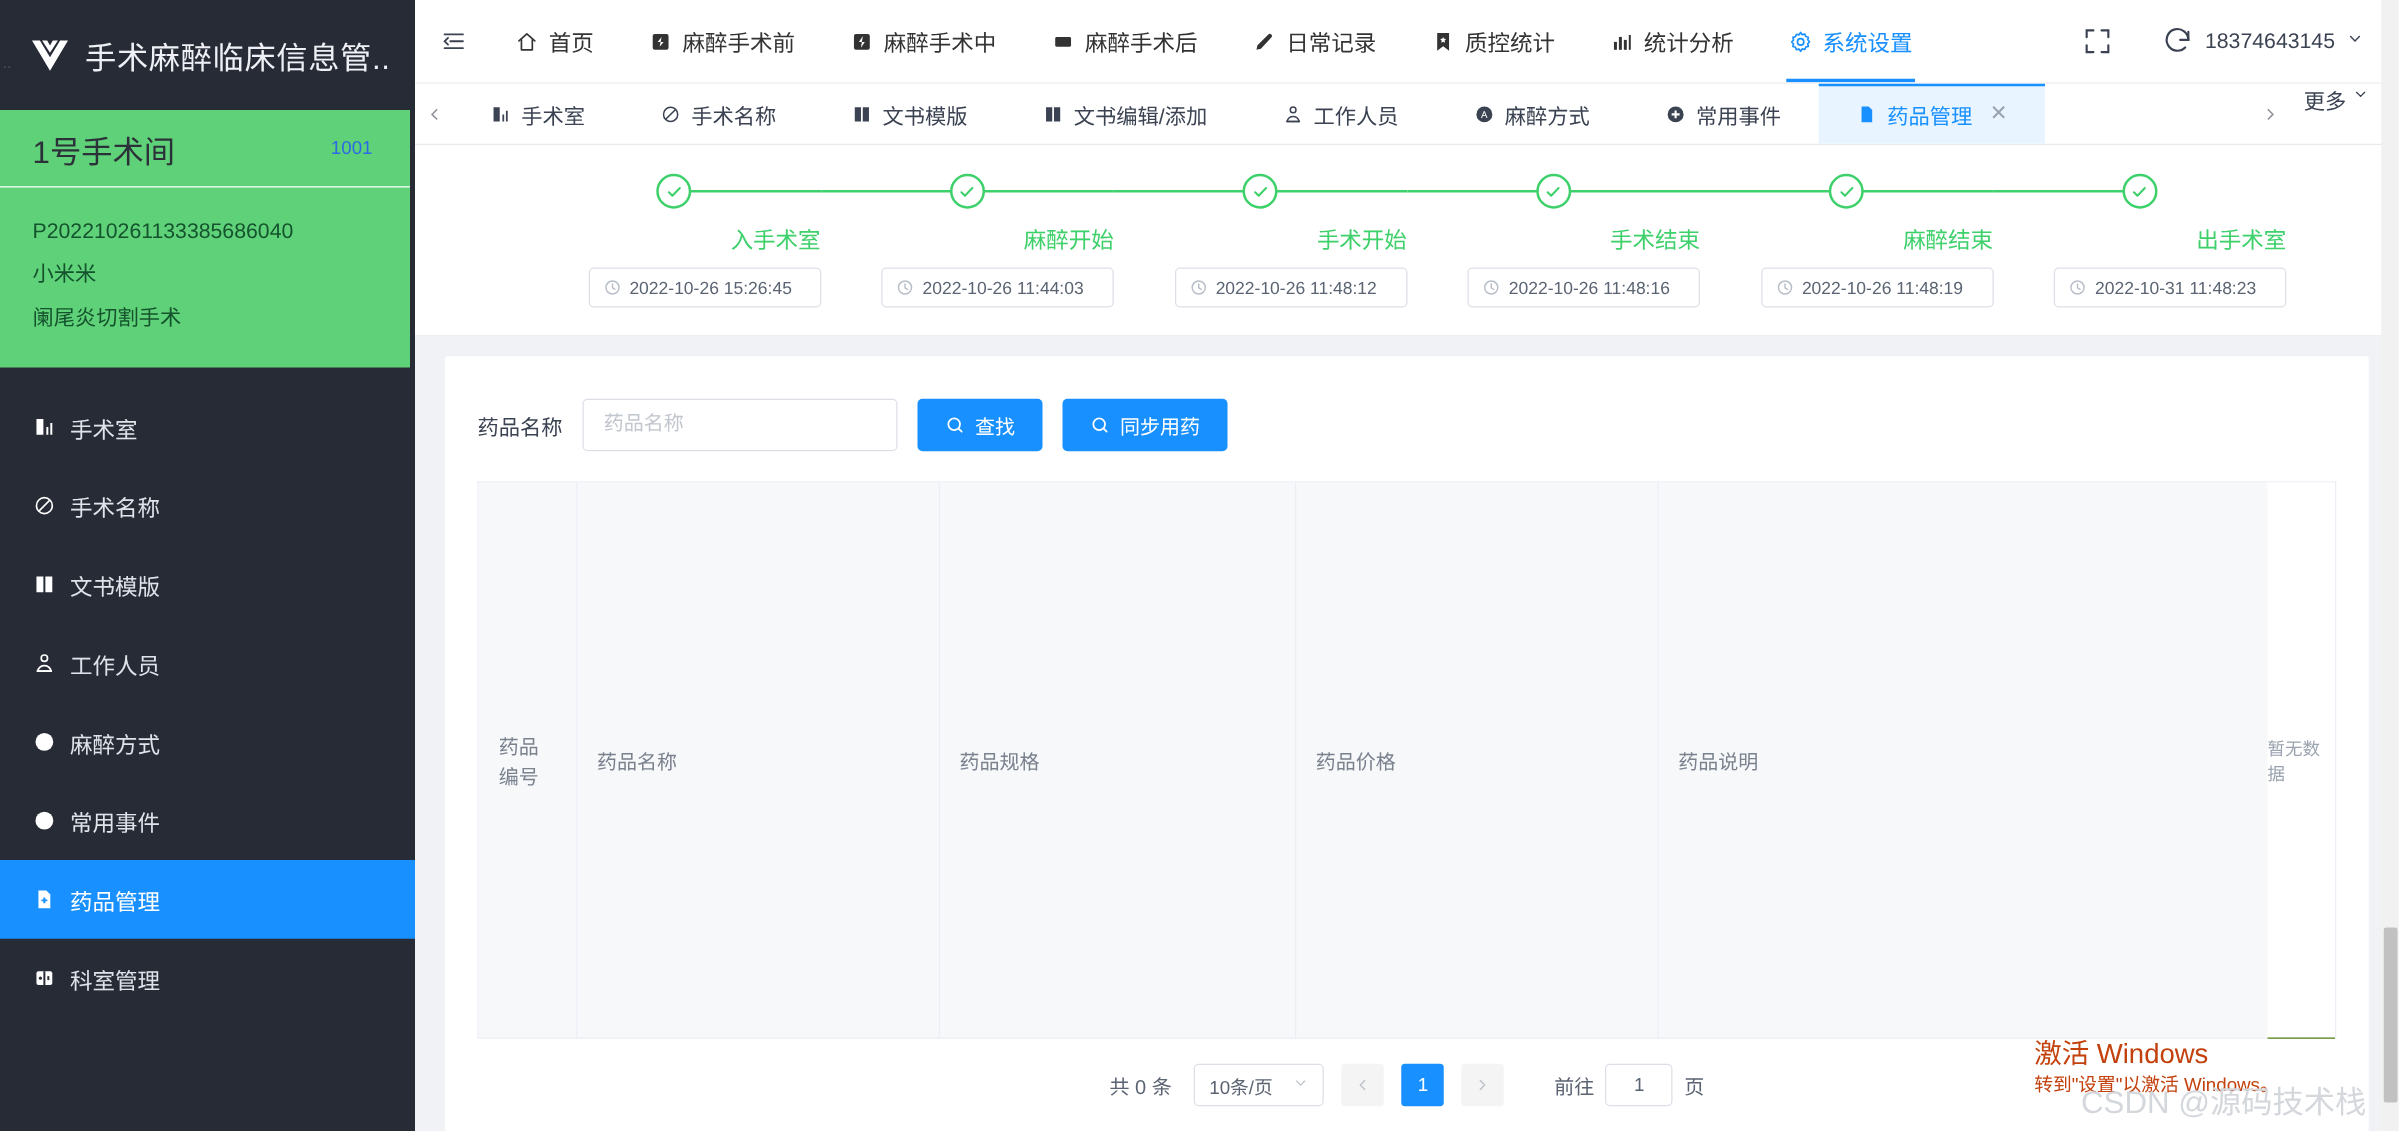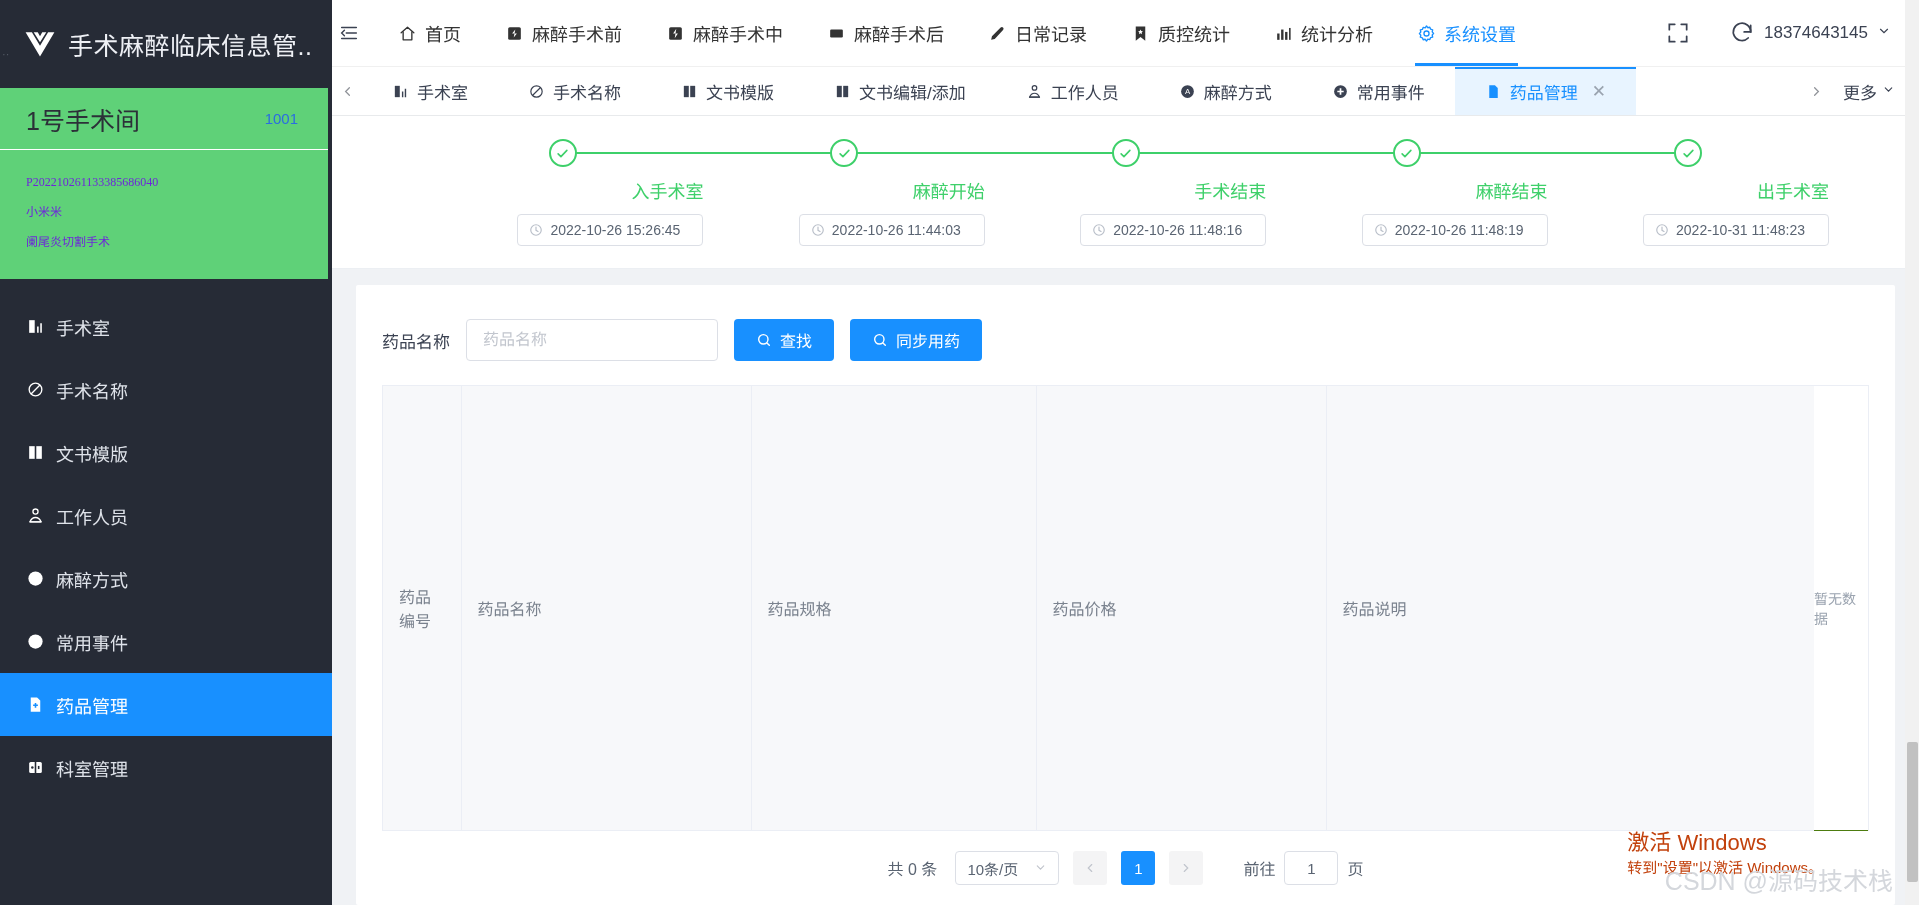--- a/index.html
+++ b/index.html
@@ -30,38 +30,38 @@
   .patient-card {
     margin: 0 4px 0 0; background: #5fd178; color: #20252e;
   }
   .patient-room {
     height: 62px; display: flex; align-items: center; justify-content: space-between;
     padding: 0 30px 0 26px; border-bottom: 1px solid #ffffff;
   }
   .patient-room-name { font-size: 25px; color: #2c3038; }
   .patient-room-no { font-size: 15px; color: #2b6de0; }
   .patient-body { padding: 17px 26px 22px 26px; }
-  .patient-line { font-size: 12px; color: #6d28d9; line-height: 1; padding: 9px 0; font-family: Liberation Serif, serif; }
+  .patient-line { font-size: 17px; color: #14532d; line-height: 1; padding: 9px 0; }
 
   .menu { margin-top: 16px; }
   .menu-item {
     height: 63px; display: flex; align-items: center; gap: 11px;
     padding: 0 26px; color: #dfe3ea; font-size: 18px; cursor: pointer;
   }
   .menu-item.active { background: #1890ff; color: #ffffff; }
   .menu-ico { width: 19px; height: 19px; flex: 0 0 19px; display: block; }
 
   
   .main { flex: 1 1 auto; height: 905px; display: flex; flex-direction: column;
           background: #f0f2f5; min-width: 0; position: relative; }
 
   
   .topnav {
     height: 66px; background: #fff; display: flex; align-items: center;
-    flex: 0 0 66px; padding-left: 0; position: relative;
+    flex: 0 0 66px; padding-left: 14px; position: relative;
   }
   .collapse-btn { width: 34px; height: 34px; display:flex; align-items:center; justify-content:center; cursor:pointer; }
   .nav-items { display: flex; align-items: center; height: 100%; margin-left: 10px; }
   .nav-item {
     height: 100%; display: flex; align-items: center; gap: 8px;
     padding: 0 22px; font-size: 18px; color: #333; cursor: pointer;
     position: relative; white-space: nowrap;
   }
   .nav-item.active { color: #1890ff; }
   .nav-item.active::after {
@@ -92,21 +92,21 @@
     font-size: 17px; color: #3b4252; cursor: pointer; white-space: nowrap;
     position: relative;
   }
   .tab.active { background: #e8f4ff; color: #1890ff; }
   .tab.active::before {
     content: ""; position: absolute; left: 0; right: 0; top: -1px; height: 3px; background: #1890ff;
   }
   .tab-ico { width: 17px; height: 17px; flex: 0 0 17px; display:block; }
   .tab-close { font-size: 17px; color: #9aa3af; margin-left: 6px; cursor: pointer; }
   .tab-more {
-    display: flex; align-items: center; gap: 5px; padding: 0 24px 0 12px;
+    display: flex; align-items: flex-start; gap: 5px; padding: 0 24px 0 12px;
     font-size: 17px; color: #3b4252; cursor: pointer; white-space: nowrap;
   }
 
   
   .steps-panel {
     background: #fff; padding: 22px 90px 22px 90px; flex: 0 0 auto;
     border-bottom: 1px solid #eceff3;
   }
   .steps { display: flex; align-items: flex-start; }
   .step { flex: 1 1 0; position: relative; display: flex; flex-direction: column; align-items: flex-end; }
@@ -521,20 +521,41 @@
           <div class="step">
             <div class="step-top">
               <span class="step-line left"></span>
               <span class="step-line right"></span>
               <span class="step-circle">
                 <svg class="step-check" viewBox="0 0 24 24" fill="none" stroke="#3ed06a" stroke-width="2.6" stroke-linecap="round" stroke-linejoin="round">
                   <path d="M5 12.5l4.5 4.5L19 7"></path>
                 </svg>
               </span>
             </div>
+            <div class="step-label">手术开始</div>
+            <div class="step-time">
+              <span>
+                <svg class="clock-ico" viewBox="0 0 24 24" fill="none" stroke="#b9bfc9" stroke-width="2" stroke-linecap="round">
+                  <circle cx="12" cy="12" r="9"></circle>
+                  <path d="M12 7v5.5l3.5 2"></path>
+                </svg>
+              </span>
+              <span>2022-10-26 11:48:12</span>
+            </div>
+          </div>
+          <div class="step">
+            <div class="step-top">
+              <span class="step-line left"></span>
+              <span class="step-line right"></span>
+              <span class="step-circle">
+                <svg class="step-check" viewBox="0 0 24 24" fill="none" stroke="#3ed06a" stroke-width="2.6" stroke-linecap="round" stroke-linejoin="round">
+                  <path d="M5 12.5l4.5 4.5L19 7"></path>
+                </svg>
+              </span>
+            </div>
             <div class="step-label">手术结束</div>
             <div class="step-time">
               <span>
                 <svg class="clock-ico" viewBox="0 0 24 24" fill="none" stroke="#b9bfc9" stroke-width="2" stroke-linecap="round">
                   <circle cx="12" cy="12" r="9"></circle>
                   <path d="M12 7v5.5l3.5 2"></path>
                 </svg>
               </span>
               <span>2022-10-26 11:48:16</span>
             </div>

